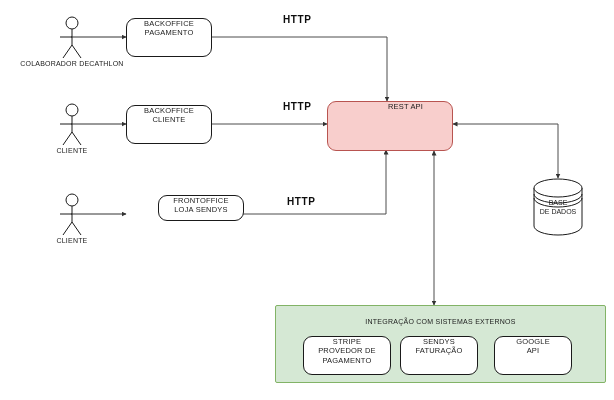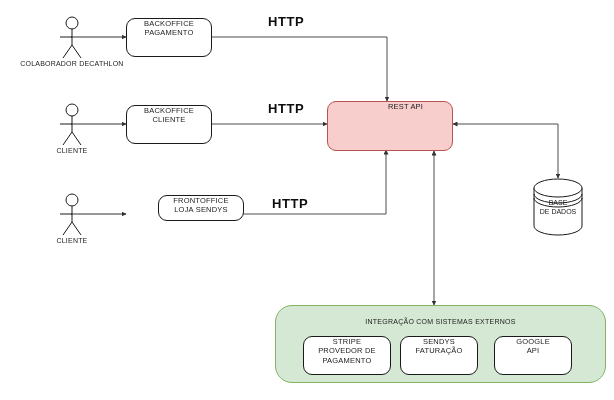--- a/index.html
+++ b/index.html
@@ -45,21 +45,21 @@
     border: 1px solid #b85450;
     border-radius: 9px;
     background: #f8cecc;
     font-size: 7.5px;
     color: #1a1a1a;
     letter-spacing: 0.2px;
     padding-left: 31px;
   }
   .group-panel {
     border: 1px solid #82b366;
-    border-radius: 17px;
+    border-radius: 2px;
     background: #d5e8d4;
     display: block;
   }
   .group-title {
     position: absolute;
     left: 0;
     top: 12px;
     width: 100%;
     text-align: center;
     font-size: 7px;
@@ -77,25 +77,26 @@
   .actor-label {
     position: absolute;
     text-align: center;
     font-size: 7px;
     color: #1a1a1a;
     letter-spacing: 0.2px;
     white-space: nowrap;
   }
   .http-label {
     position: absolute;
-    font-size: 13px;
+    font-size: 10px;
     font-weight: bold;
     color: #0d0d0d;
     letter-spacing: 0.6px;
     white-space: nowrap;
+    margin-left: 15px;
   }
   .db-label {
     position: absolute;
     text-align: center;
     font-size: 7px;
     color: #1a1a1a;
     line-height: 1.35;
     white-space: nowrap;
   }
   .actor-fig { position: absolute; }

